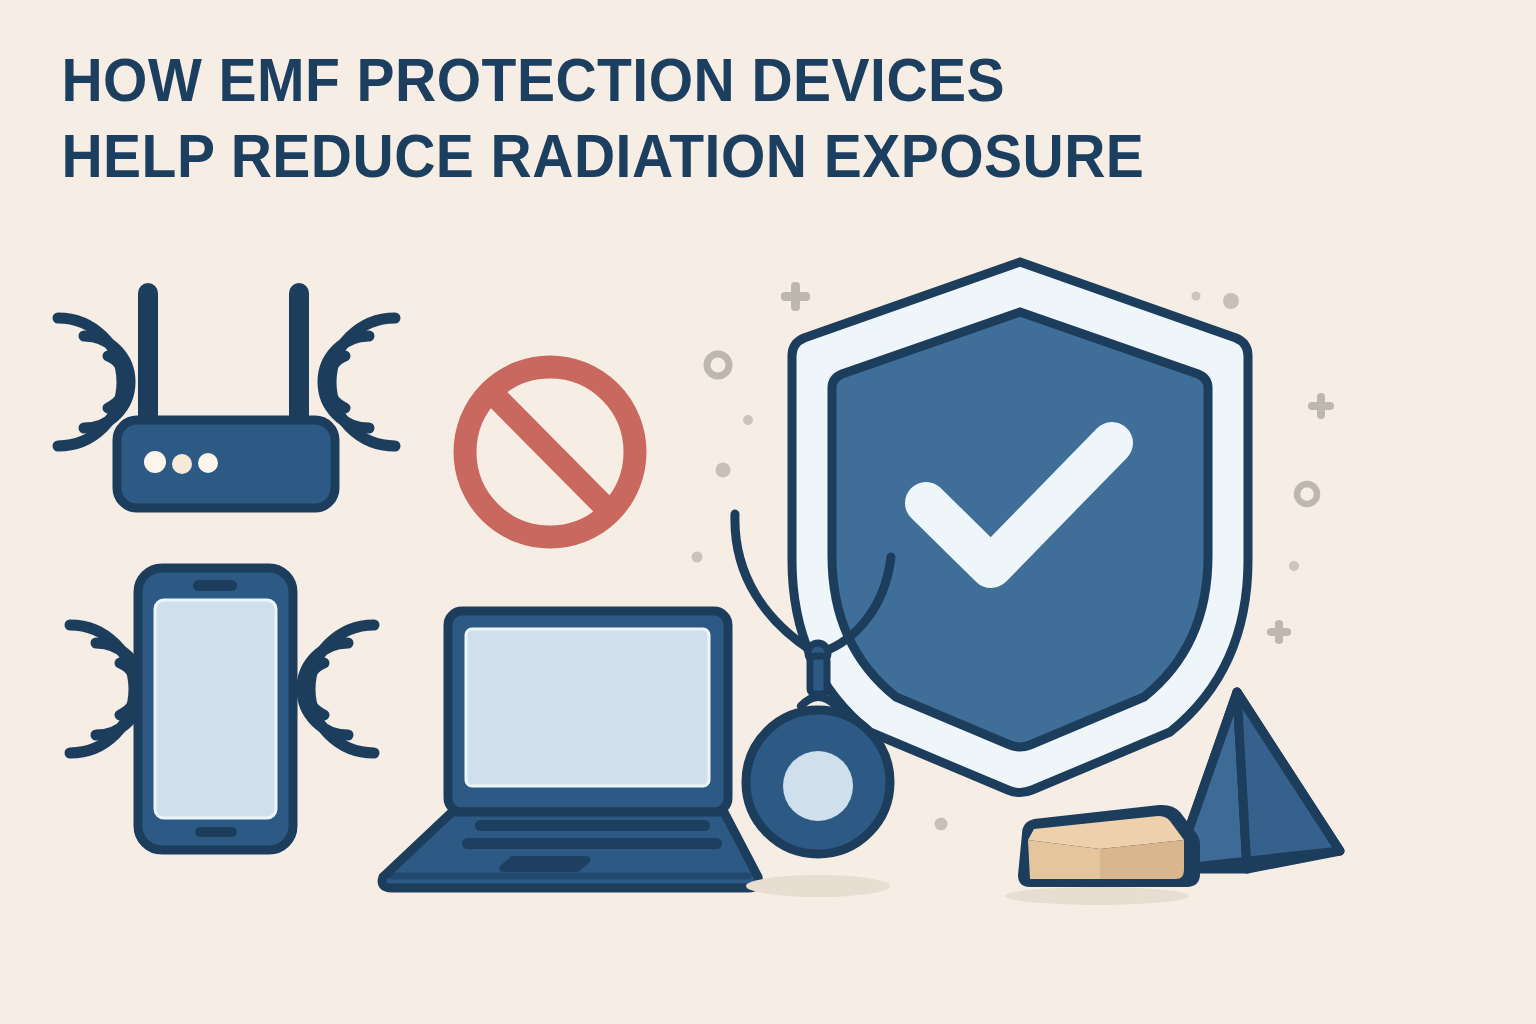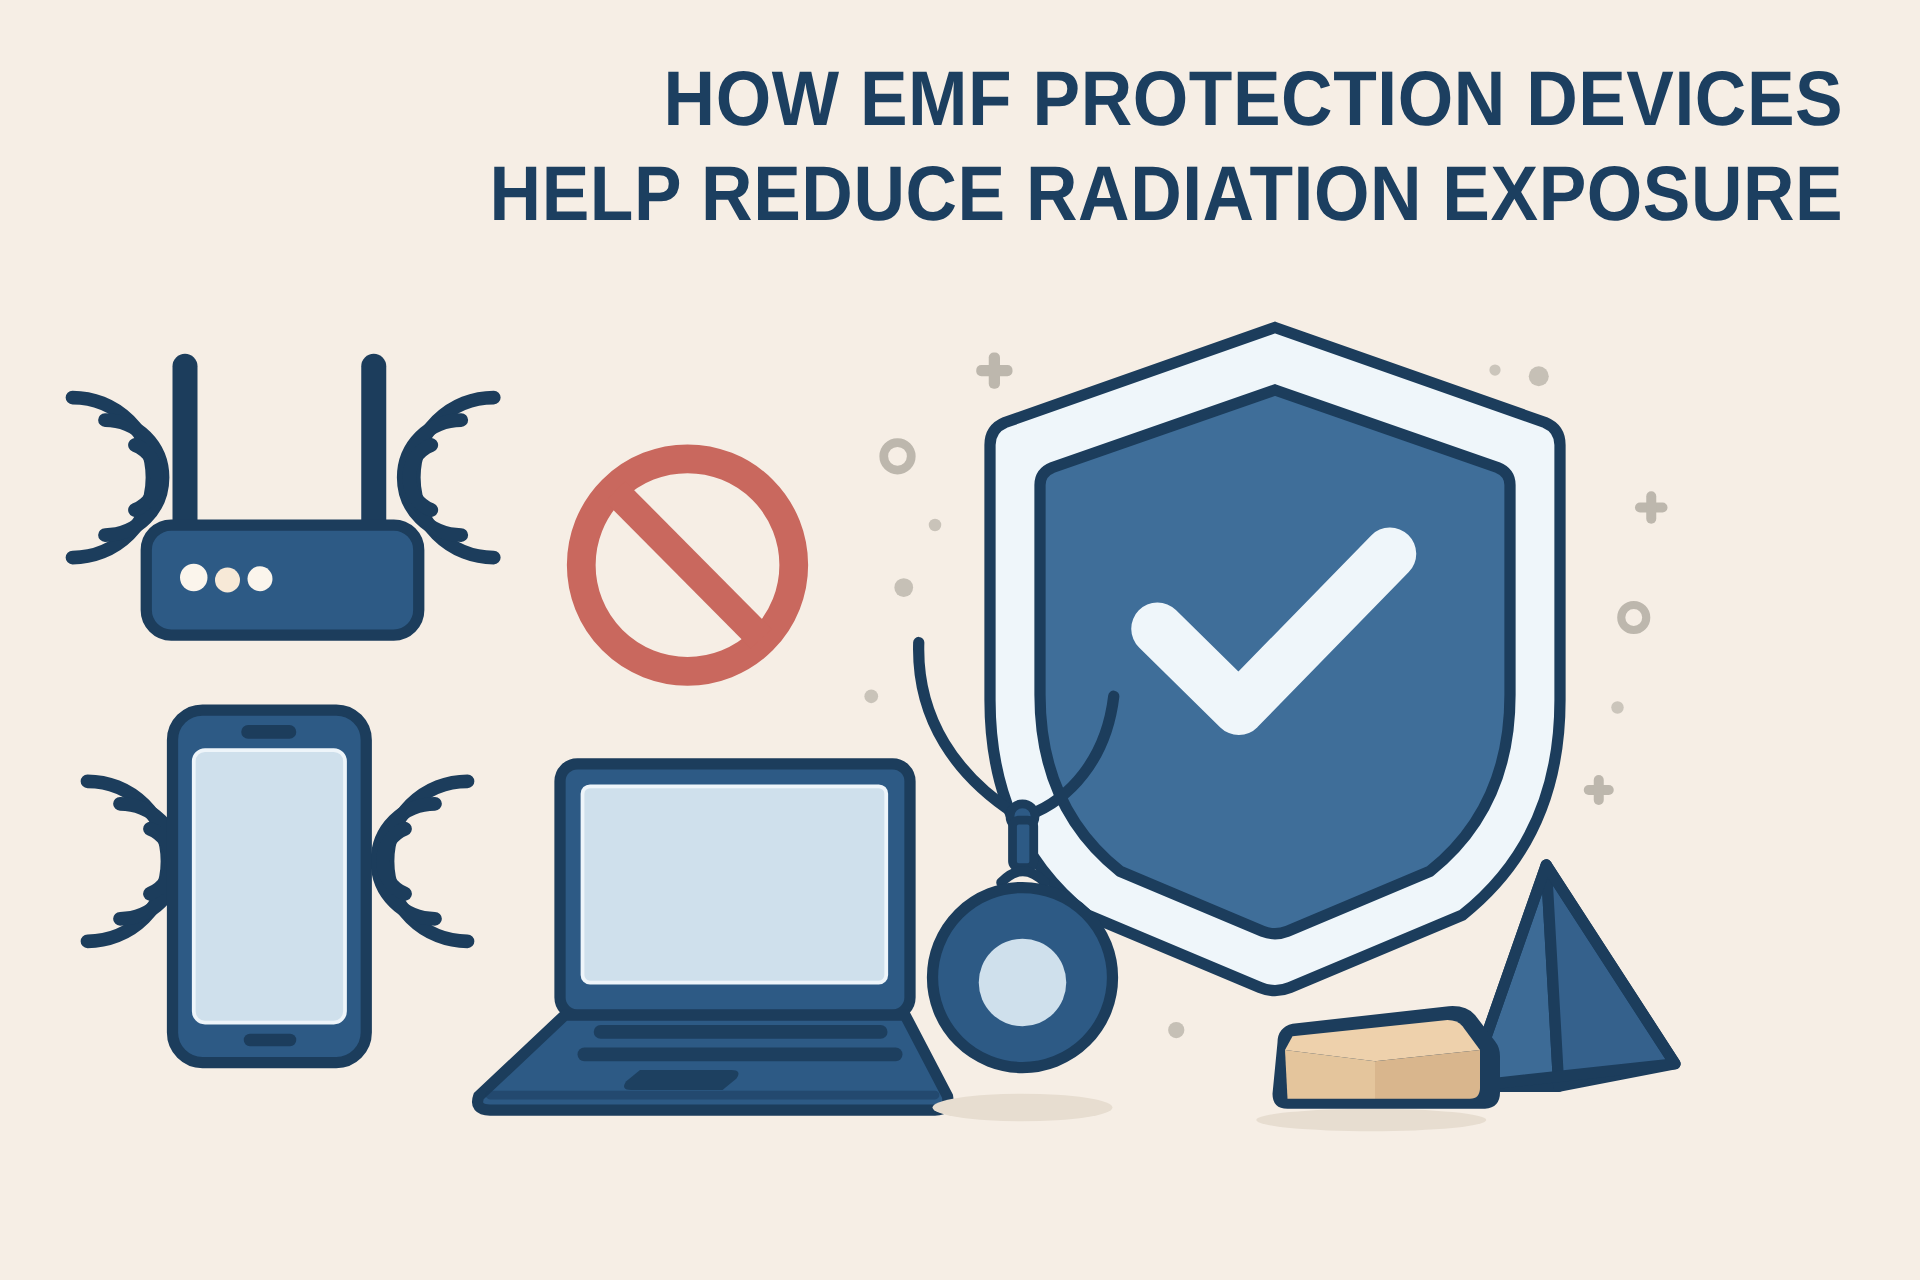--- a/index.html
+++ b/index.html
@@ -16,21 +16,21 @@
     width: 1536px;
     height: 1024px;
     background: #f6eee5;
     overflow: hidden;
   }
   .title-block {
     position: absolute;
     left: 0;
     top: 42px;
     width: 1536px;
-    text-align: right;
+    text-align: left;
     pointer-events: none;
   }
   .title-line {
     display: block;
     color: #1c3f60;
     font-family: "Liberation Sans Narrow", "Liberation Sans", sans-serif;
     font-weight: bold;
     font-size: 62px;
     line-height: 76px;
     letter-spacing: 0.5px;

